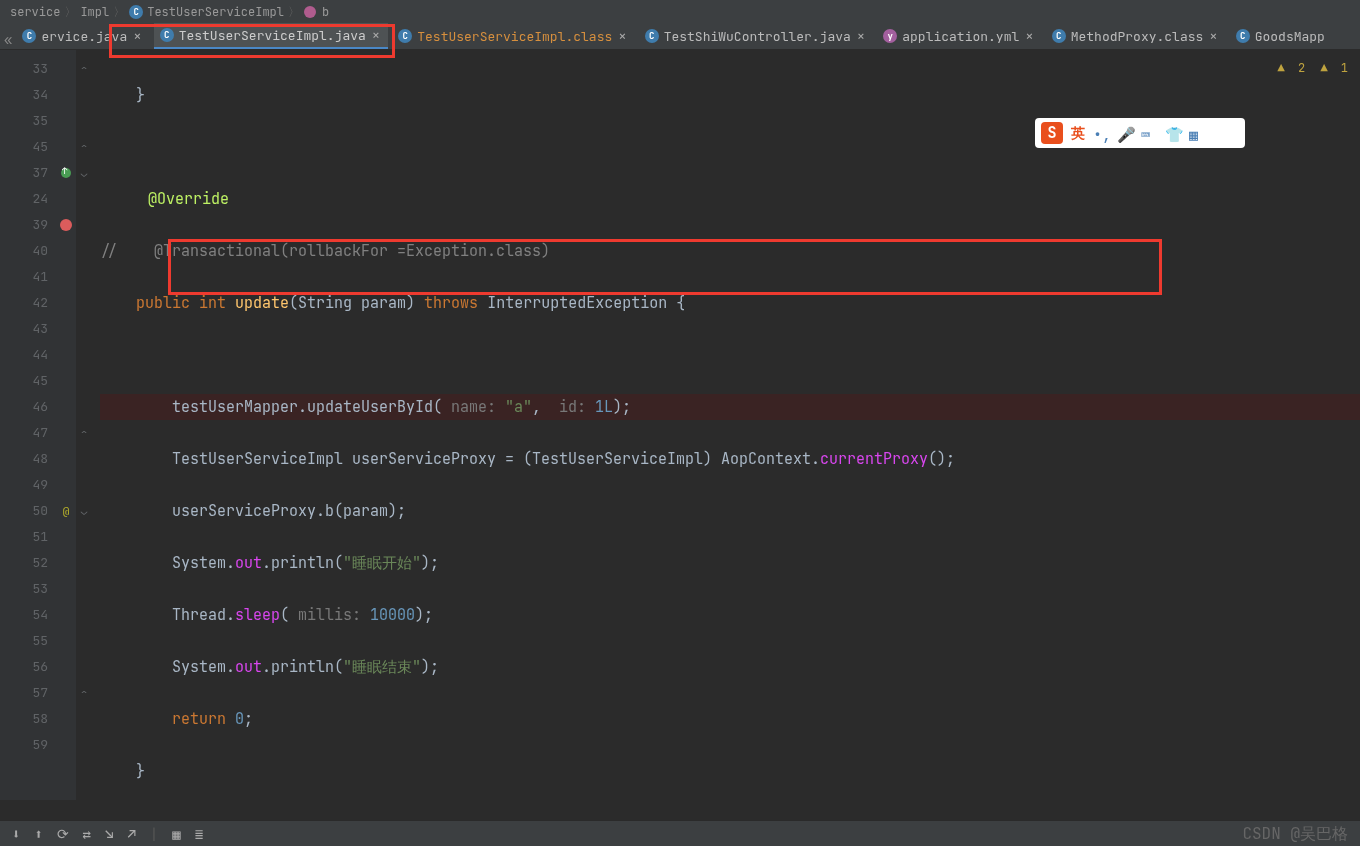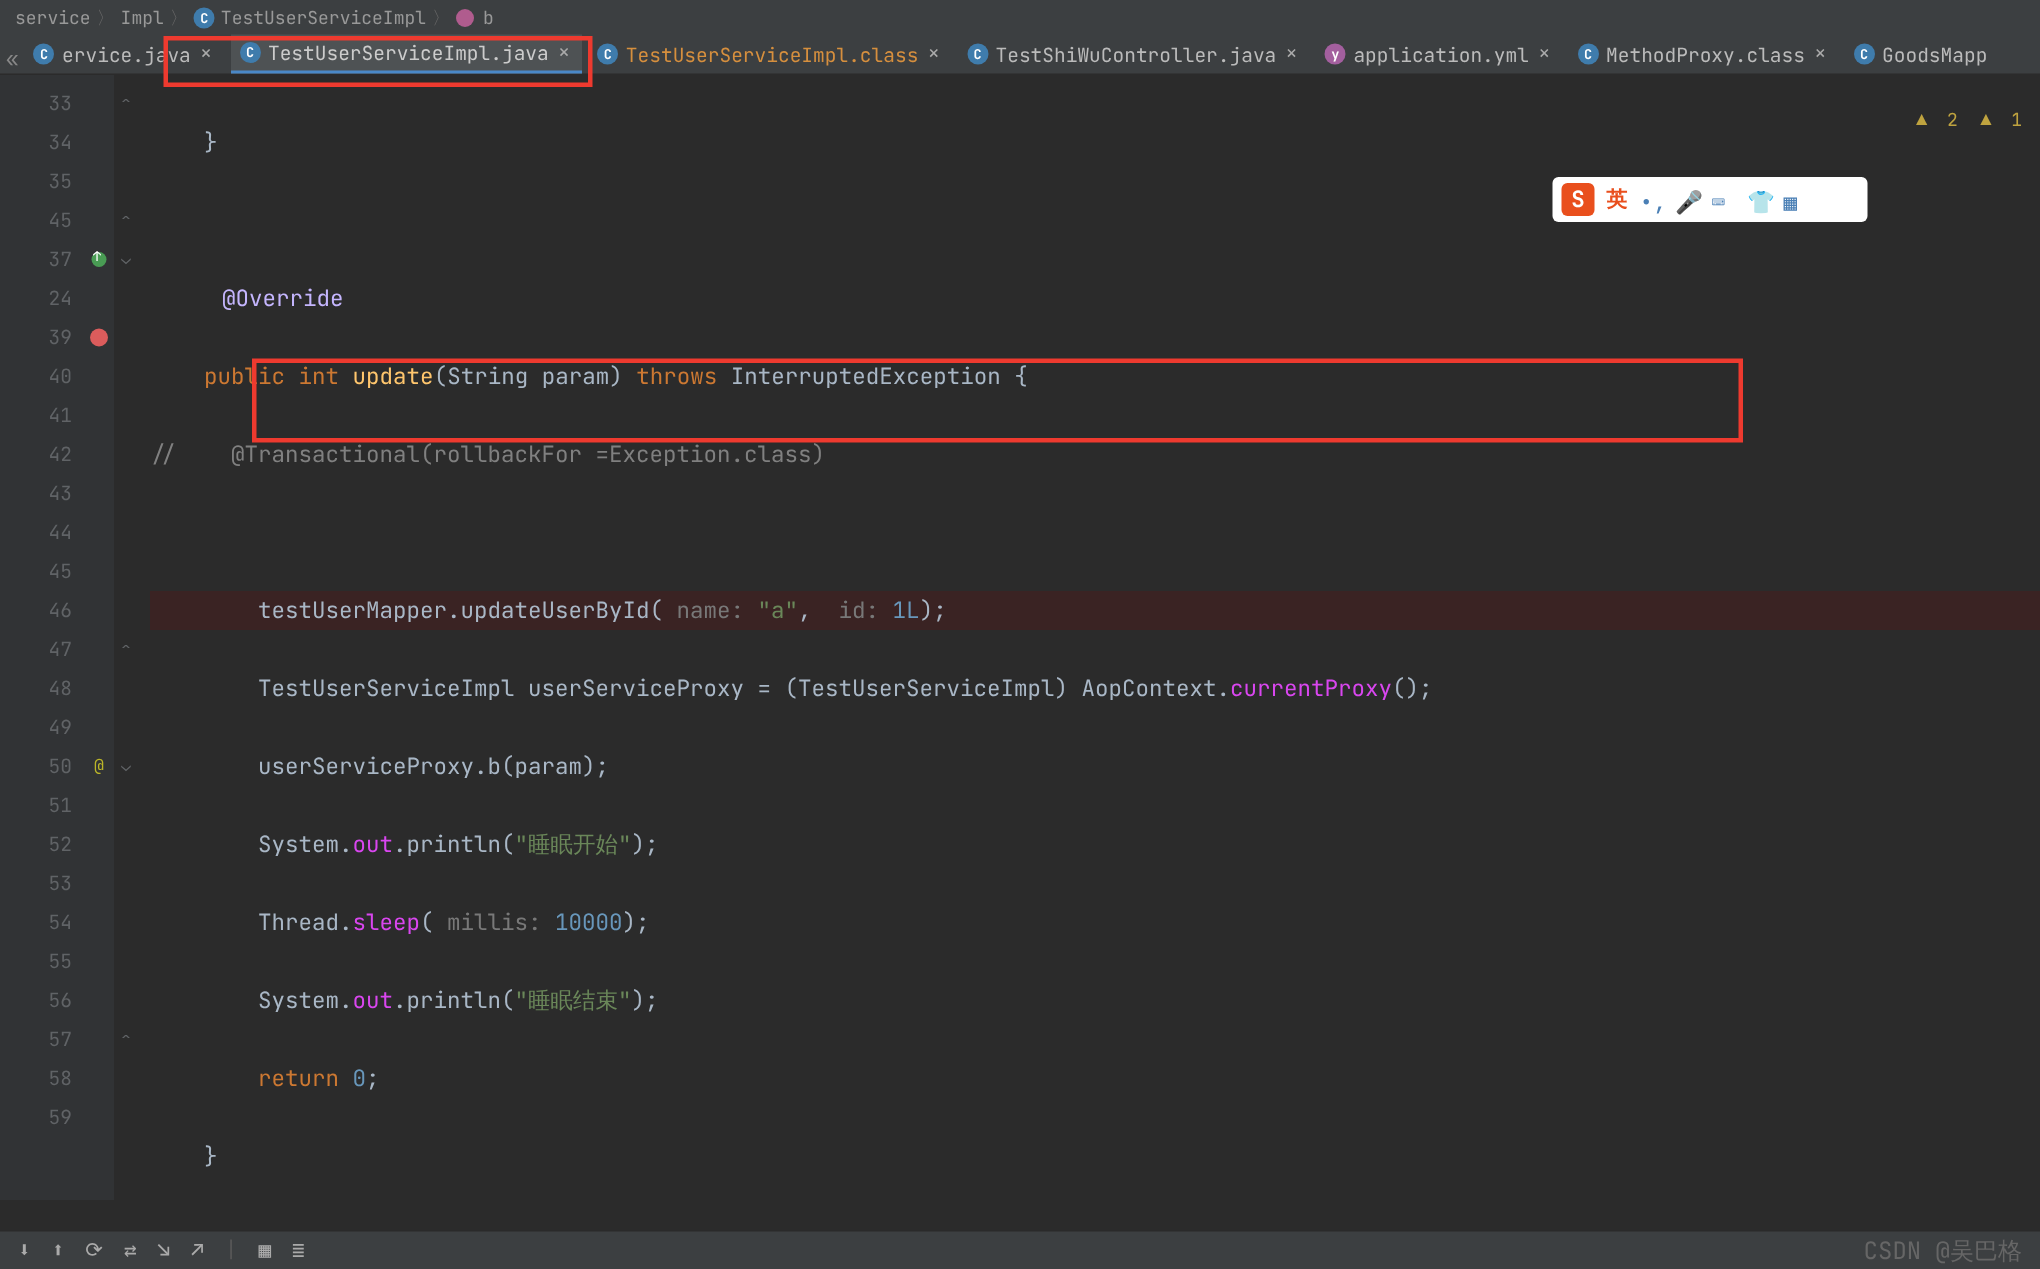--- a/index.html
+++ b/index.html
@@ -19,24 +19,24 @@
 .gm { width:20px; background:#313335; position:relative; padding-top:6px; }
 .gm .mk { height:26px; display:flex; align-items:center; justify-content:center; }
 .icon-override { width:10px; height:10px; background:#499c54; border-radius:50%; display:inline-block; position:relative; }
 .icon-override::after { content:"↑"; position:absolute; top:-3px; left:1px; font-size:9px; color:#fff; }
 .bp { width:12px; height:12px; background:#db5c5c; border-radius:50%; display:inline-block; }
 .at { color:#bbb529; font-size:11px; }
 .fold { width:16px; padding-top:6px; }
 .fold .f { height:26px; color:#606366; font-size:11px; display:flex; align-items:center; justify-content:center; cursor:pointer; }
 .code { flex:1; padding:6px 0 0 8px; font-size:15px; line-height:26px; white-space:pre; position:relative; }
 .code .row { height:26px; }
-.kw { color:#cc7832; } .anno { color:#c4b5fd;padding-left:12px; } .str { color:#6a8759; } .num { color:#6897bb; }
+.kw { color:#cc7832; } .anno { color:#bef264;padding-left:12px; } .str { color:#6a8759; } .num { color:#6897bb; }
 .cm { color:#808080; } .hint { color:#787878; font-style:normal; } .static { color:#d946ef; } .fn { color:#ffc66d; }
 .bp-line { background:#3a2323; }
-.warnings { position:absolute; top:72px; right:12px; font-size:12px; color:#bfa33f; }
+.warnings { position:absolute; top:60px; right:12px; font-size:12px; color:#bfa33f; }
 .warnings .w { margin-left:6px; }
 .ime { position:absolute; top:118px; right:115px; width:210px; height:30px; background:#fff; border-radius:4px; display:flex; align-items:center; padding:0 6px; gap:8px; }
 .ime-logo { width:22px; height:22px; background:#e94f1d; border-radius:4px; color:#fff; font-weight:bold; display:flex; align-items:center; justify-content:center; font-size:15px; }
 .ime-lang { color:#e94f1d; font-size:14px; font-weight:bold; }
 .ime-i { width:16px; height:16px; color:#4a7fb5; font-size:15px; }
 .red-box1 { position:absolute; top:24px; left:109px; width:286px; height:34px; border:3px solid #ee3a2f; z-index:5; pointer-events:none; }
 .red-box2 { position:absolute; top:239px; left:168px; width:994px; height:56px; border:3px solid #ee3a2f; z-index:5; pointer-events:none; }
 .statusbar { position:absolute; bottom:0; left:0; right:0; height:26px; background:#3c3f41; border-top:1px solid #2a2a2a; display:flex; align-items:center; padding:0 12px; }
 .sb-icons { display:flex; gap:14px; color:#aaa; font-size:14px; }
 .sb-right { margin-left:auto; color:#666; font-size:16px; }
@@ -195,22 +195,22 @@
       <div class="f"></div>
       <div class="f"></div>
     <div class="f">⌃</div>
       <div class="f"></div>
       <div class="f"></div>
   </div>
   <div class="code">
 <div class="row"><span>    }</span></div>
 <div class="row"></div>
 <div class="row">    <span class="anno">@Override</span></div>
+<div class="row"><span class="cm">//    @Transactional(rollbackFor =Exception.class)</span></div>
 <div class="row">    <span class="kw">public</span> <span class="kw">int</span> <span class="fn">update</span><span>(String param) </span><span class="kw">throws</span><span> InterruptedException {</span></div>
-<div class="row"><span class="cm">//    @Transactional(rollbackFor =Exception.class)</span></div>
 <div class="row"></div>
 <div class="row bp-line"><span>        testUserMapper.updateUserById(</span><span class="hint"> name: </span><span class="str">"a"</span><span>, </span><span class="hint"> id: </span><span class="num">1L</span><span>);</span></div>
 <div class="row"><span>        TestUserServiceImpl userServiceProxy = (TestUserServiceImpl) AopContext.</span><span class="static">currentProxy</span><span>();</span></div>
 <div class="row"><span>        userServiceProxy.b(param);</span></div>
 <div class="row"><span>        System.</span><span class="static">out</span><span>.println(</span><span class="str">"睡眠开始"</span><span>);</span></div>
 <div class="row"><span>        Thread.</span><span class="static">sleep</span><span>(</span><span class="hint"> millis: </span><span class="num">10000</span><span>);</span></div>
 <div class="row"><span>        System.</span><span class="static">out</span><span>.println(</span><span class="str">"睡眠结束"</span><span>);</span></div>
 <div class="row">        <span class="kw">return </span><span class="num">0</span><span>;</span></div>
 <div class="row"><span>    }</span></div>
 

